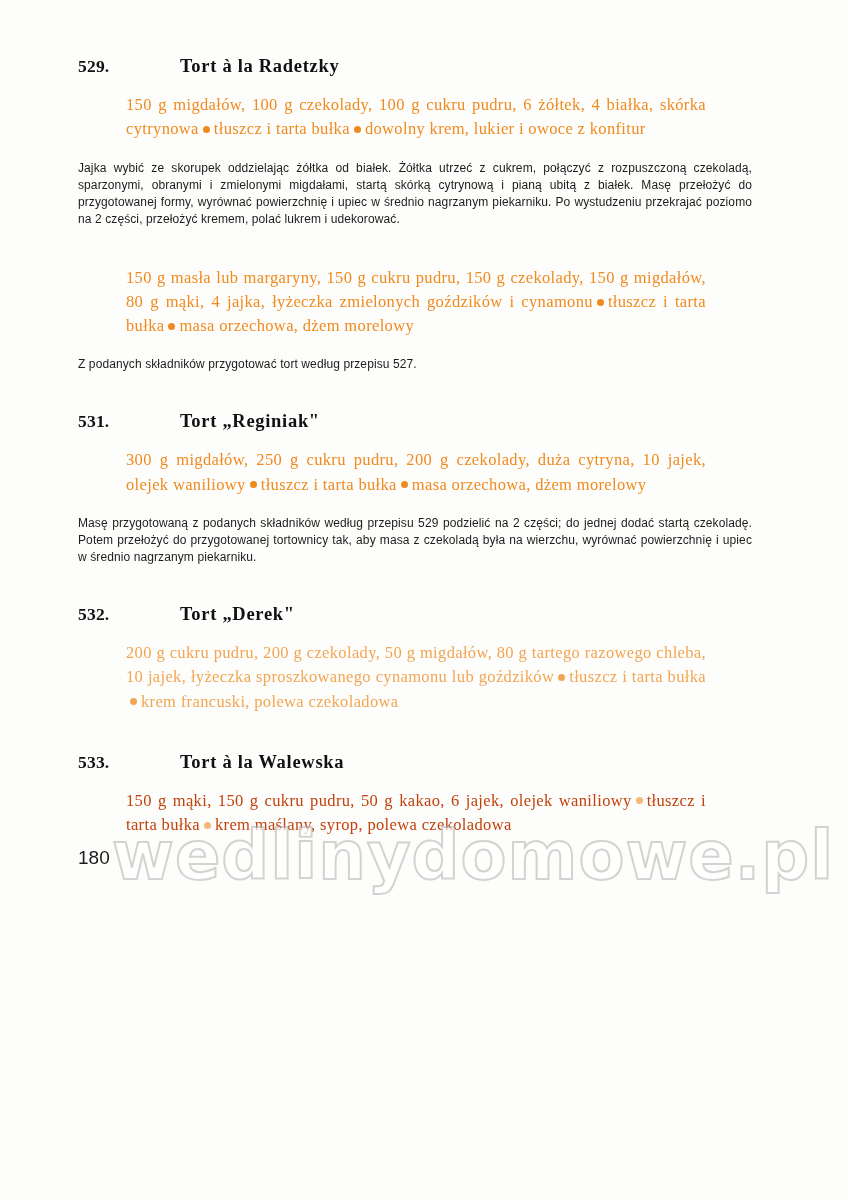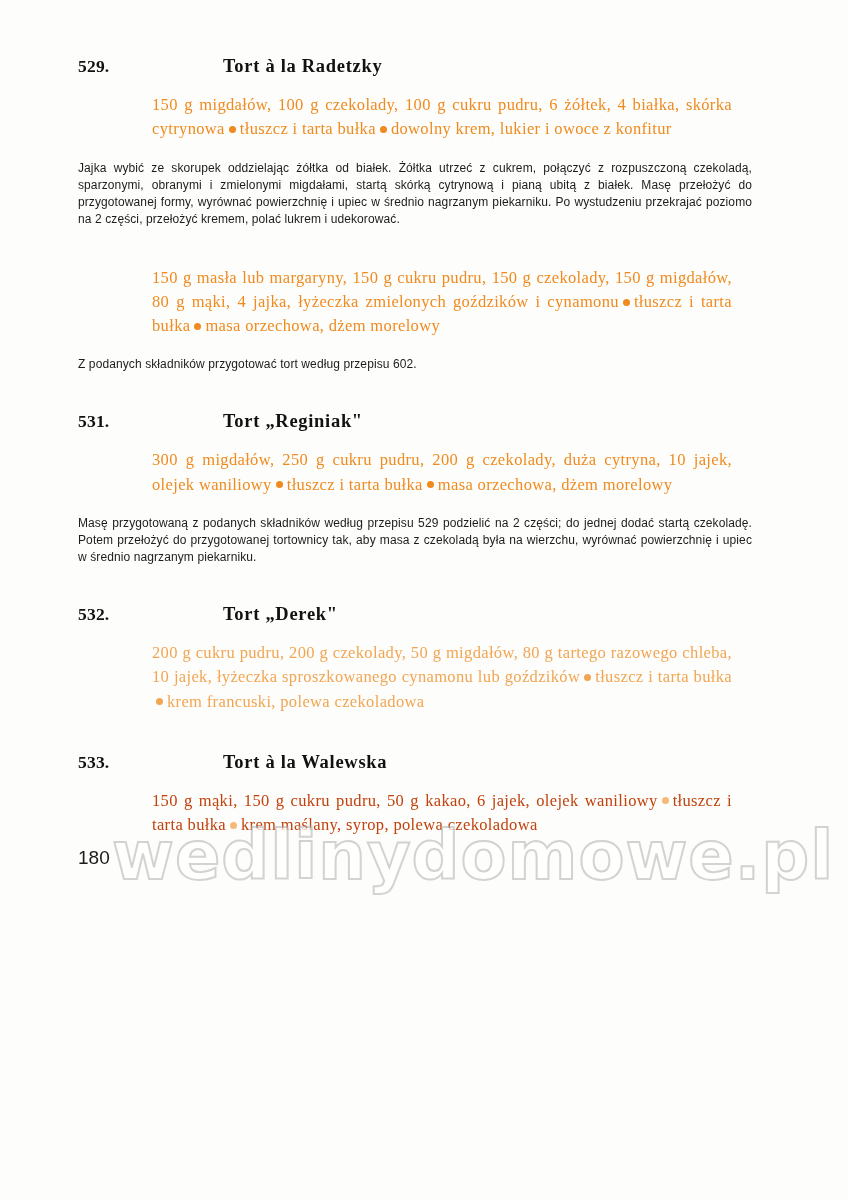--- a/index.html
+++ b/index.html
@@ -38,24 +38,23 @@
     font-size: 17.5px;
     letter-spacing: 0.2px;
     color: #111;
   }
   .recipe-title {
     font-family: "Liberation Serif", serif;
     font-weight: bold;
     font-size: 18.5px;
     letter-spacing: 0.7px;
     color: #111;
-    margin-left: 43px;
   }
   .ingredients {
-    margin-left: 74px;
+    margin-left: 48px;
     color: #f08a1e;
     font-family: "Liberation Serif", serif;
     font-size: 16.5px;
     line-height: 1.47;
     letter-spacing: 0.35px;
     max-width: 580px;
     text-align: justify;
   }
   .ingredients .dot {
     display: inline-block;
@@ -122,21 +121,21 @@
       <span class="recipe-title">Tort à la Radetzky</span>
     </div>
     <div class="ingredients"><span>150 g migdałów, 100 g czekolady, 100 g cukru pudru, 6 żółtek, 4 białka, skórka cytrynowa</span><span class="dot"></span><span>tłuszcz i tarta bułka</span><span class="dot"></span><span>dowolny krem, lukier i owoce z konfitur</span></div>
     <div class="method">Jajka wybić ze skorupek oddzielając żółtka od białek. Żółtka utrzeć z cukrem, połączyć z rozpuszczoną czekoladą, sparzonymi, obranymi i zmielonymi migdałami, startą skórką cytrynową i pianą ubitą z białek. Masę przełożyć do przygotowanej formy, wyrównać powierzchnię i upiec w średnio nagrzanym piekarniku. Po wystudzeniu przekrajać poziomo na 2 części, przełożyć kremem, polać lukrem i udekorować.</div>
   </div>
 
   <div class="gap-lg"></div>
 
   <div class="recipe">
     <div class="ingredients"><span>150 g masła lub margaryny, 150 g cukru pudru, 150 g czekolady, 150 g migdałów, 80 g mąki, 4 jajka, łyżeczka zmielonych goździków i cynamonu</span><span class="dot"></span><span>tłuszcz i tarta bułka</span><span class="dot"></span><span>masa orzechowa, dżem morelowy</span></div>
-    <div class="method">Z podanych składników przygotować tort według przepisu 602.</div>
+    <div class="method">Z podanych składników przygotować tort według przepisu 527.</div>
   </div>
 
   <div class="gap-lg"></div>
 
   <div class="recipe">
     <div class="recipe-head">
       <span class="recipe-num">531.</span>
       <span class="recipe-title">Tort „Reginiak"</span>
     </div>
     <div class="ingredients"><span>300 g migdałów, 250 g cukru pudru, 200 g czekolady, duża cytryna, 10 jajek, olejek waniliowy</span><span class="dot"></span><span>tłuszcz i tarta bułka</span><span class="dot"></span><span>masa orzechowa, dżem morelowy</span></div>

